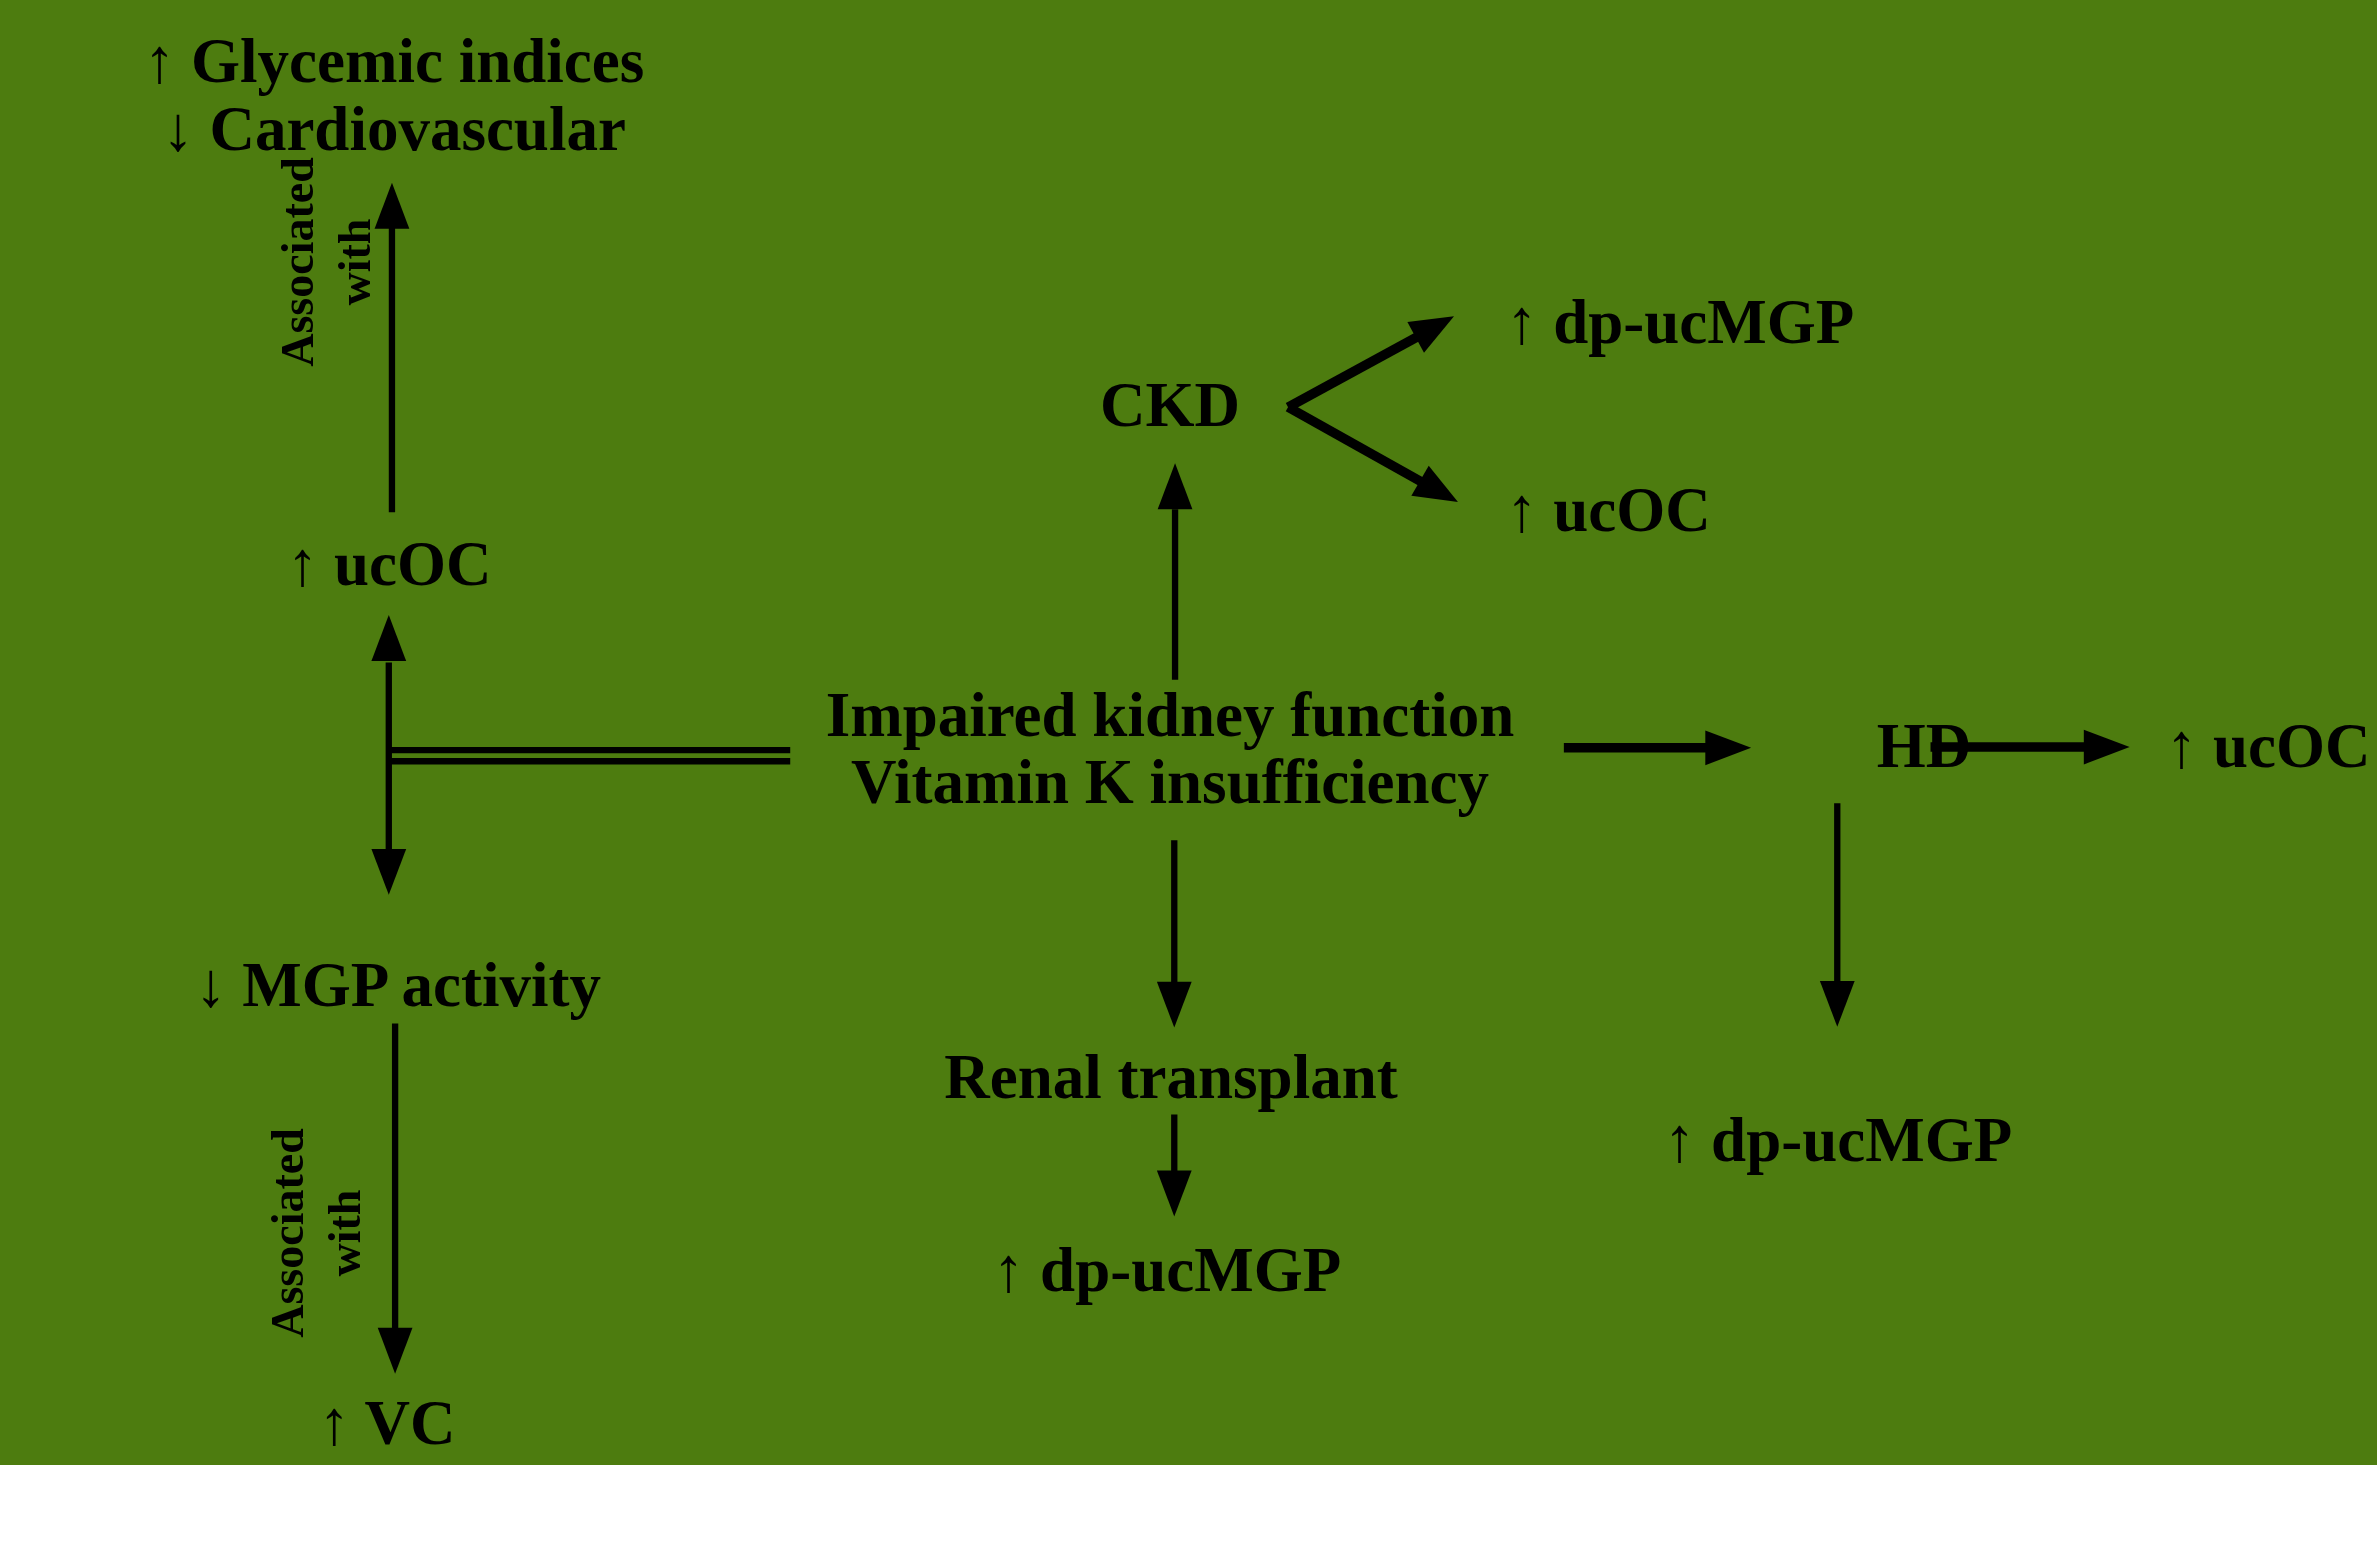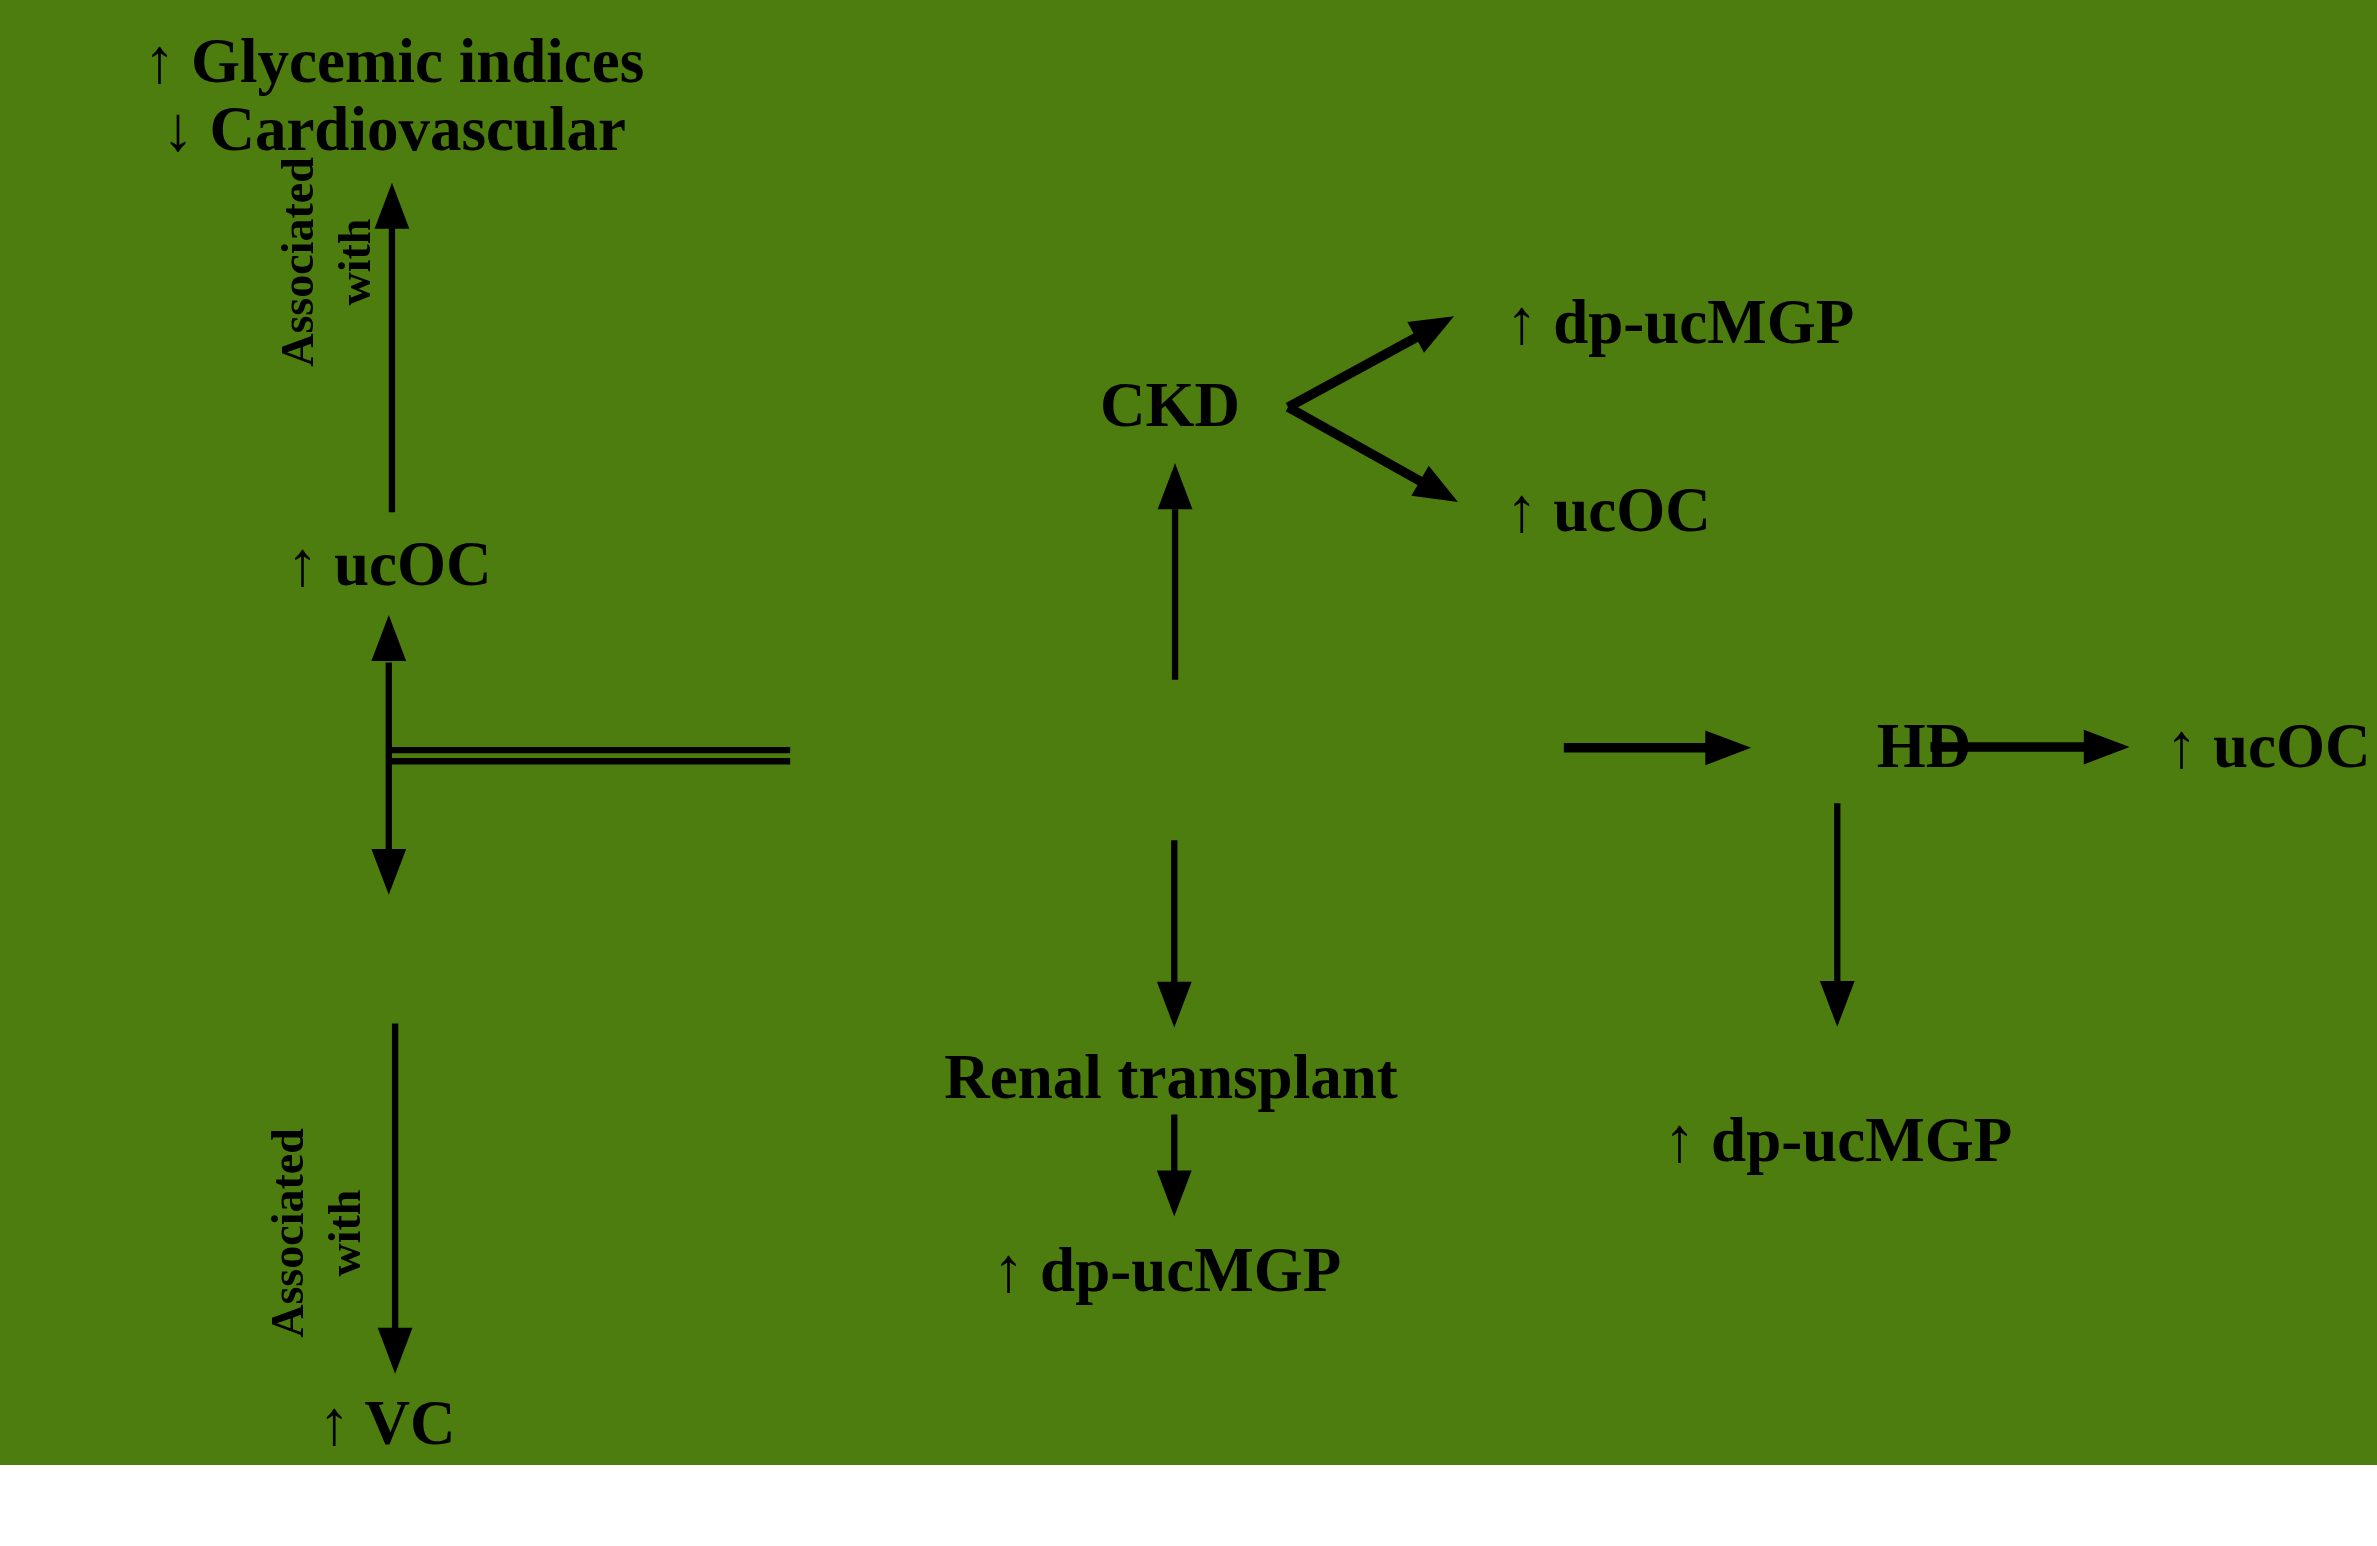--- a/index.html
+++ b/index.html
@@ -114,33 +114,38 @@
   <div class="label" style="left:394px;top:61px">↑ Glycemic indices</div>
   <div class="label" style="left:394px;top:129px">↓ Cardiovascular</div>
 
   <div class="rotated" style="left:326px;top:262px">
     <div>Associated</div>
     <div>with</div>
   </div>
 
   <div class="label" style="left:389px;top:564px">↑ ucOC</div>
 
+  <div class="label" style="left:398px;top:985px">↓ MGP activity</div>
 
   <div class="rotated" style="left:316px;top:1233px">
     <div>Associated</div>
     <div>with</div>
   </div>
 
   <div class="label" style="left:387px;top:1423px">↑ VC</div>
 
   <div class="label" style="left:1170px;top:405px">CKD</div>
 
   <div class="label left-anchor" style="left:1506px;top:322px">↑ dp-ucMGP</div>
   <div class="label left-anchor" style="left:1506px;top:510px">↑ ucOC</div>
 
+  <div class="block impaired" style="left:1170px;top:749px">
+    <div>Impaired kidney function</div>
+    <div>Vitamin K insufficiency</div>
+  </div>
 
   <div class="label" style="left:1171px;top:1077px">Renal transplant</div>
 
   <div class="label" style="left:1167px;top:1270px">↑ dp-ucMGP</div>
 
   <div class="label" style="left:1924px;top:746px">HD</div>
   <div class="label" style="left:2268px;top:746px">↑ ucOC</div>
 
   <div class="block hd-effects" style="left:1838px;top:1141px">
     <div>↑ dp-ucMGP</div>

